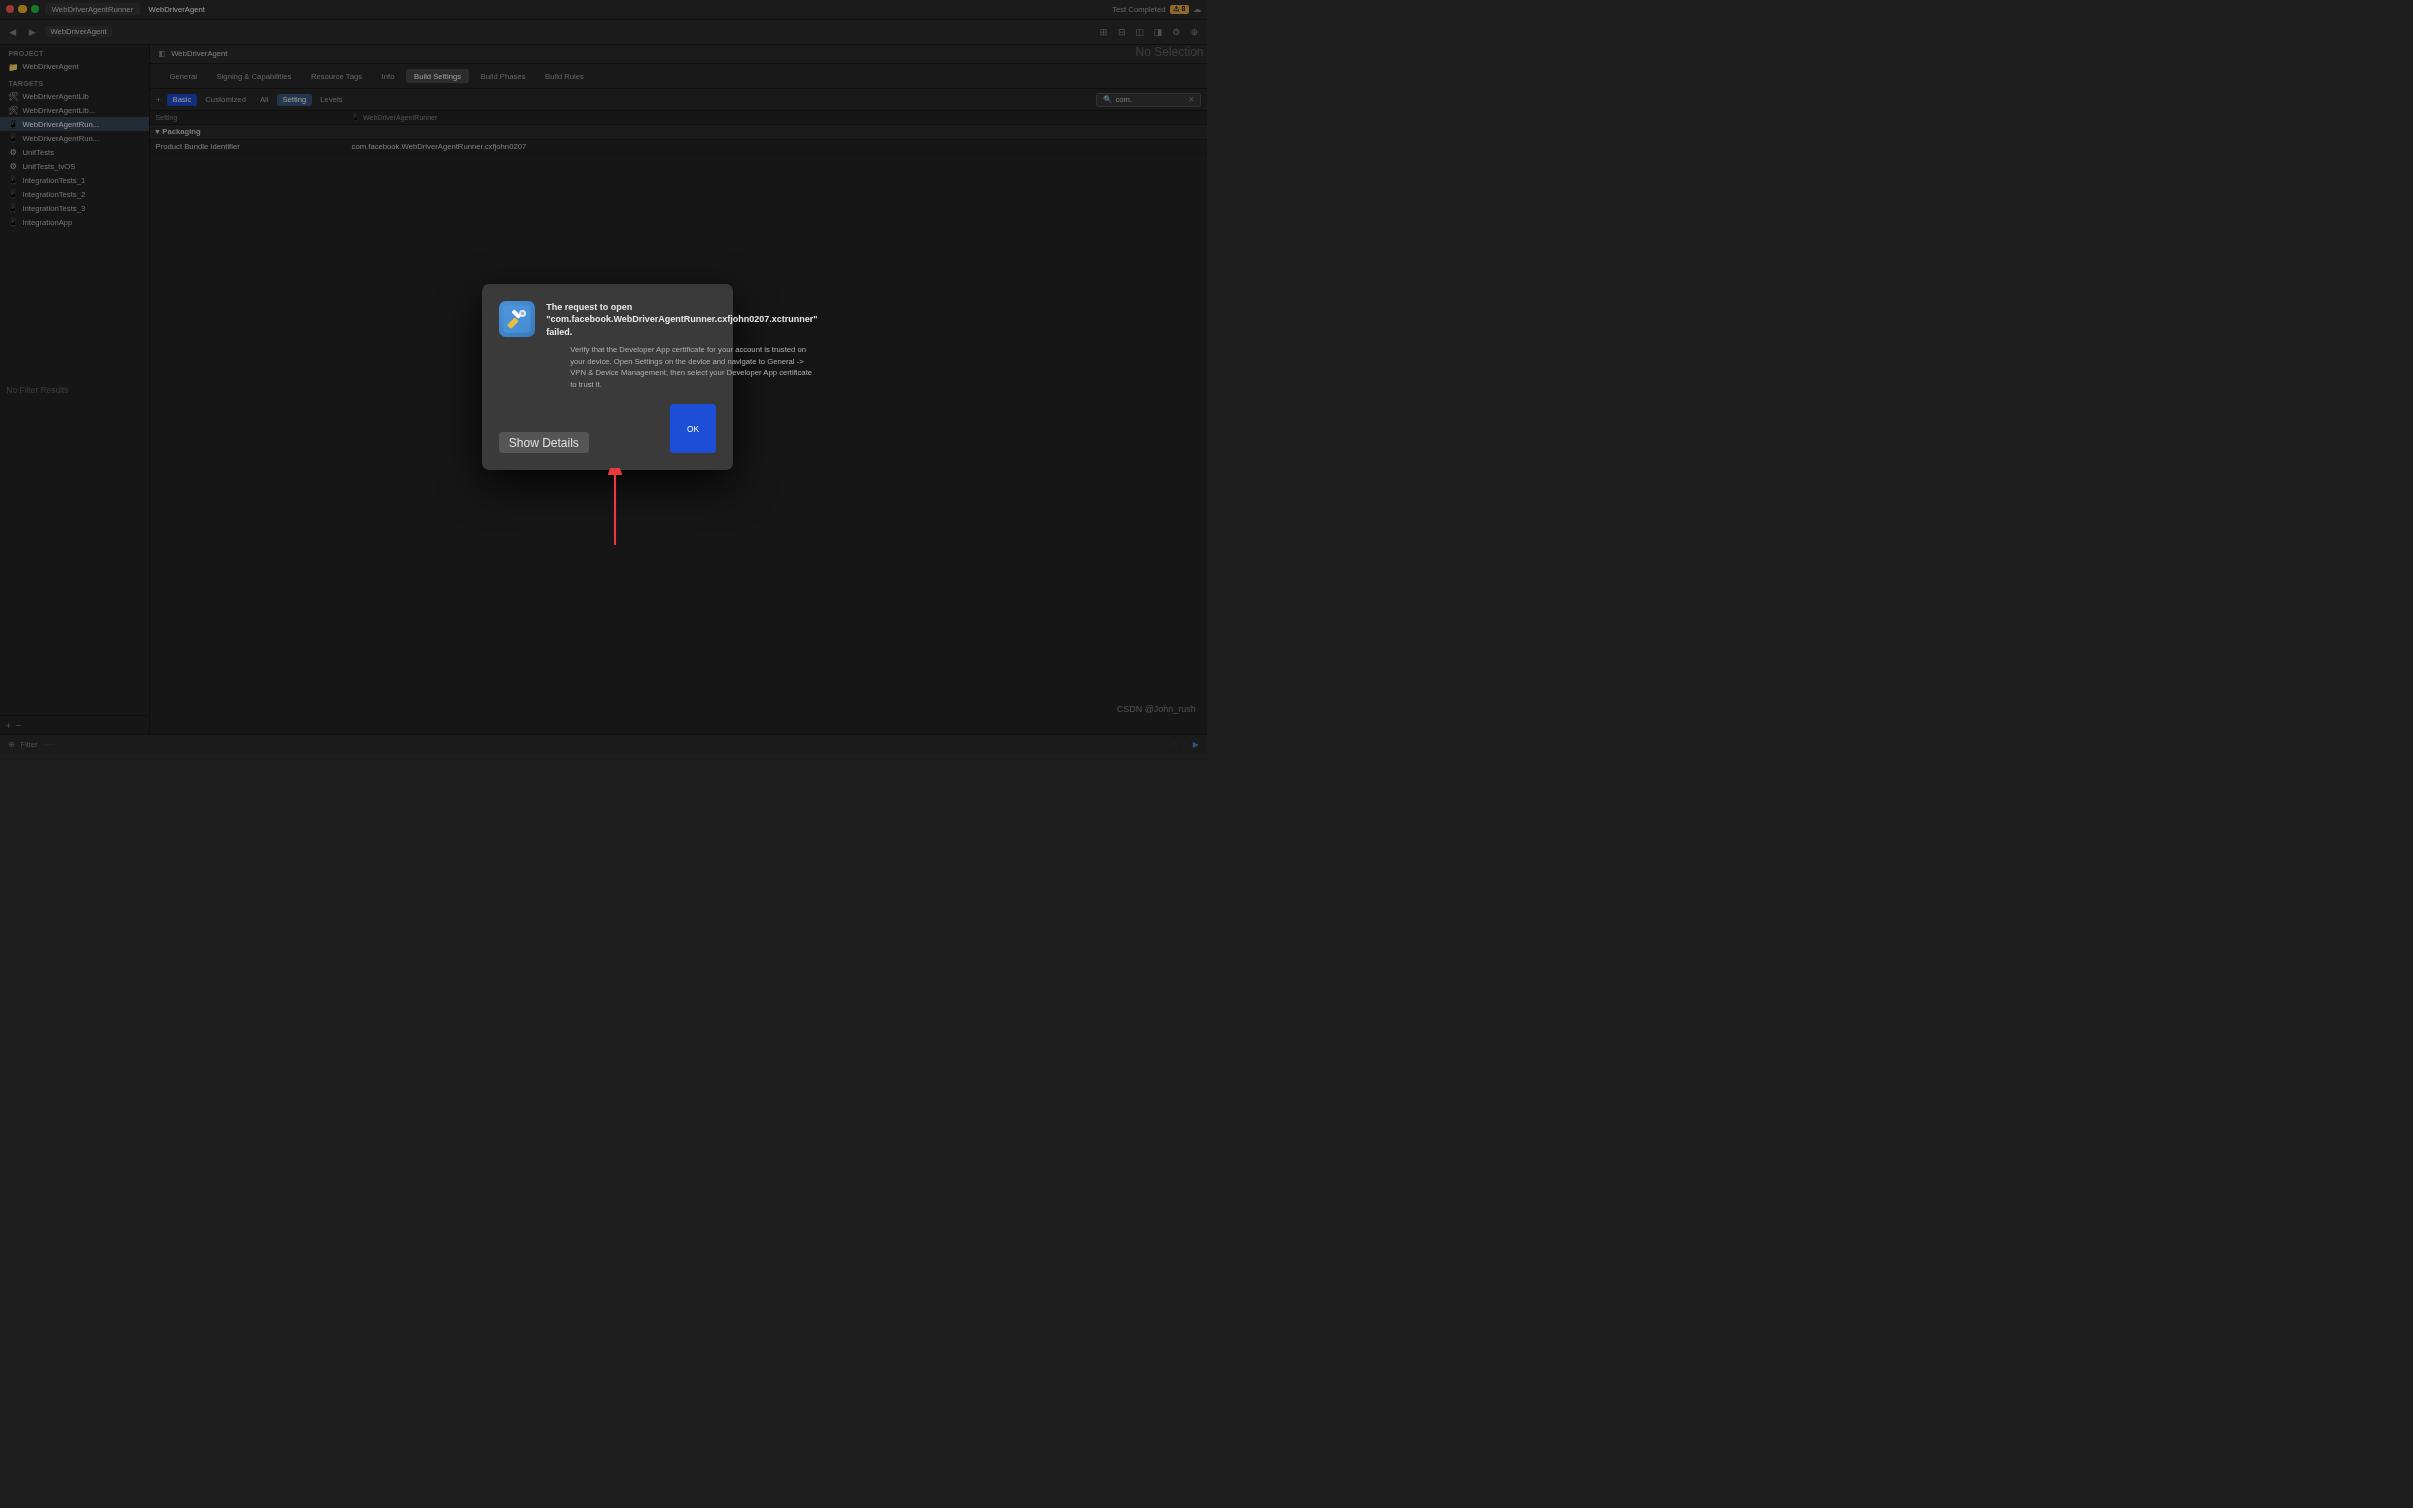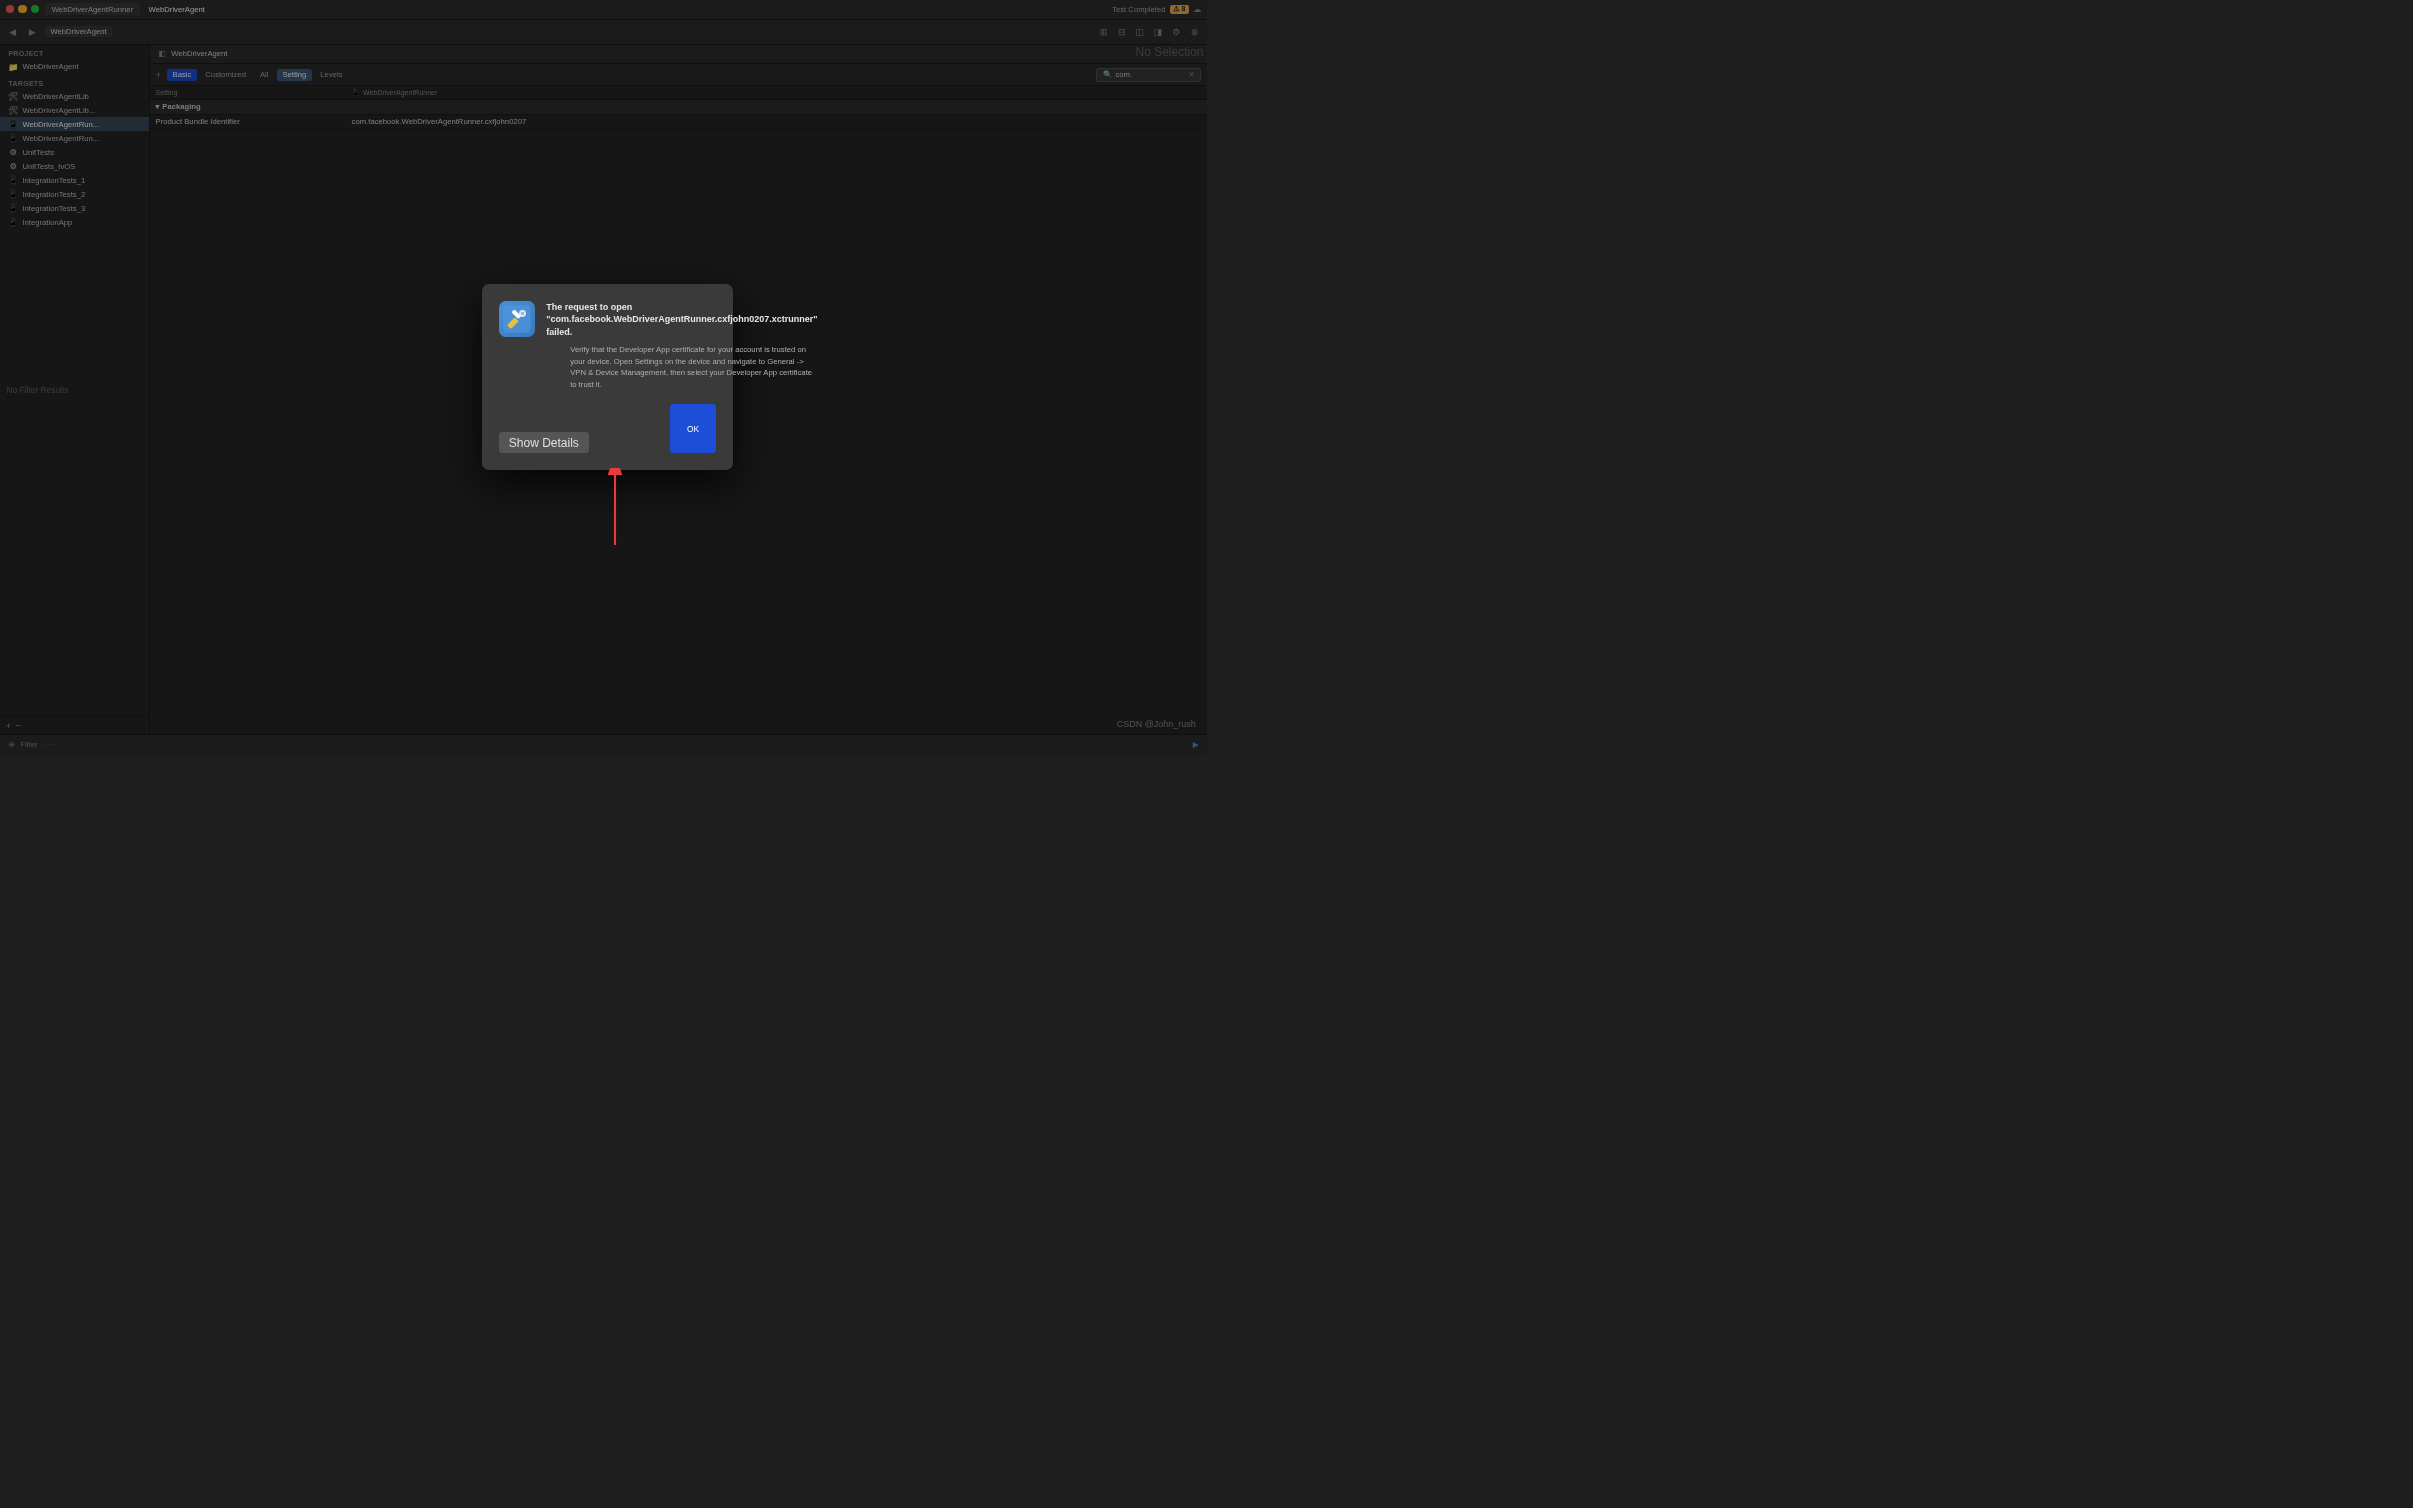--- a/index.html
+++ b/index.html
@@ -380,21 +380,21 @@
       display: flex;
       align-items: flex-start;
       justify-content: center;
       font-size: 12px;
       color: #666;
     }
 
     
     .watermark {
       position: absolute;
-      bottom: 25px;
+      bottom: 40px;
       right: 11.2px;
       font-size: 9px;
       color: #888;
       font-weight: 500;
     }
   </style>
 </head>
 <body>
 
 <div class="title-bar">
@@ -488,20 +488,29 @@
     </div>
   </div>
 
   <div class="content-area">
 
     <div class="project-header">
       <span style="color:#888;">◧</span>
       <span style="color:#d4d4d4;font-size:7.7px;">WebDriverAgent</span>
     </div>
 
+    <div class="tab-bar">
+      <div class="build-tab">General</div>
+      <div class="build-tab">Signing &amp; Capabilities</div>
+      <div class="build-tab">Resource Tags</div>
+      <div class="build-tab">Info</div>
+      <div class="build-tab active">Build Settings</div>
+      <div class="build-tab">Build Phases</div>
+      <div class="build-tab">Build Rules</div>
+    </div>
 
     <div class="filter-row">
       <span style="color:#888;cursor:pointer;font-size:9.8px;margin-right:2.8px;">+</span>
       <div class="filter-btn active">Basic</div>
       <div class="filter-btn">Customized</div>
       <div class="filter-btn">All</div>
       <div class="filter-btn combined-active" style="background:#3d5a7e;color:#fff;border-radius:2.8px;padding:1.4px 5.6px;">Setting</div>
       <div class="filter-btn">Levels</div>
       <div class="search-box">
         <span style="color:#888;">🔍</span>

